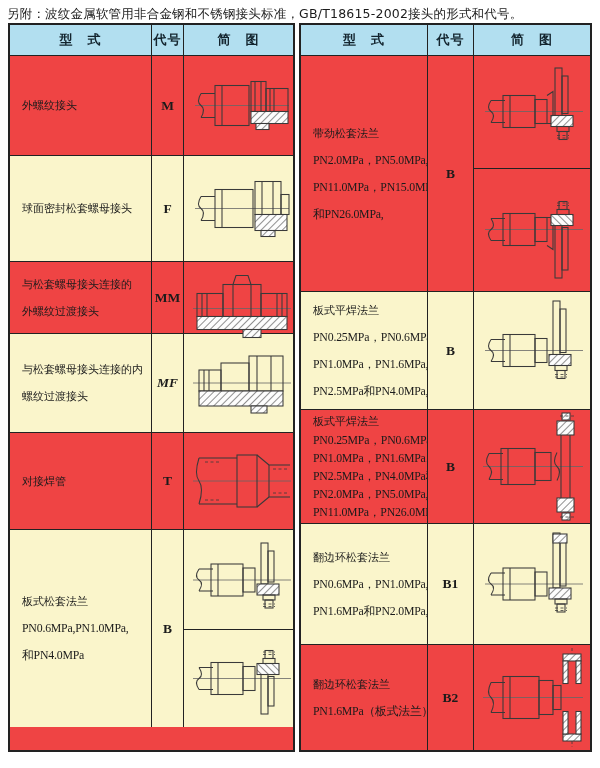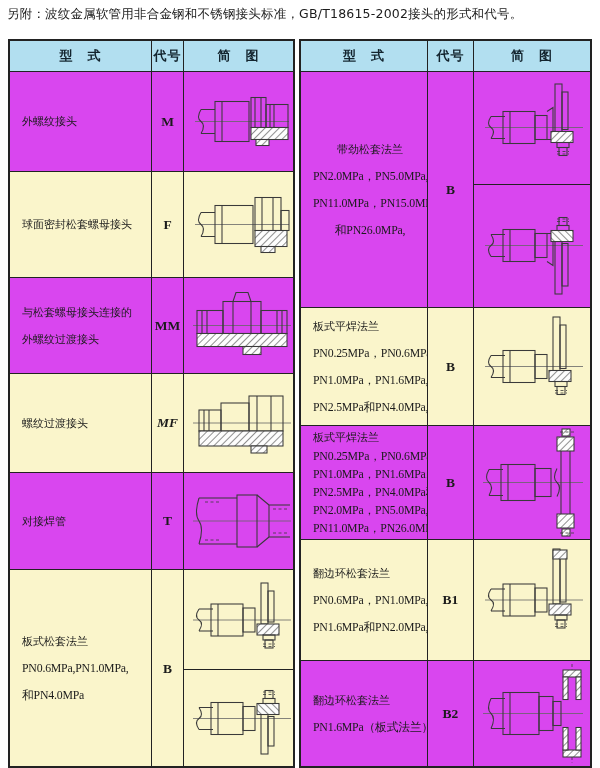--- a/index.html
+++ b/index.html
@@ -1,19 +1,19 @@
 <!DOCTYPE html>
 <html style="--header-bg: #b2dff0; --hl-bg: #faf5cb;"><head>
 <meta charset="utf-8">
 <style>
   html,body{margin:0;padding:0;background:#ffffff;}
   body{width:600px;height:768px;font-family:"DejaVu Sans",sans-serif;color:#1b1b1b;position:relative;overflow:hidden;}
   .page{position:absolute;inset:0;background:#fff;}
   .title{position:absolute;left:7px;top:6px;font-size:12.5px;font-weight:normal;letter-spacing:.2px;white-space:nowrap;}
-  .tbl{position:absolute;top:39px;border:2px solid #222;box-sizing:border-box;background:#d946ef;overflow:hidden;}
+  .tbl{position:absolute;top:23px;border:2px solid #222;box-sizing:border-box;background:#ef4444;overflow:hidden;}
   #tbl-0{left:8px;width:287px;height:729px;}
   #tbl-1{left:299px;width:293px;height:729px;}
   .hrow{display:flex;background:var(--header-bg,#b2dff0);border-bottom:1px solid #222;box-sizing:border-box;}
   .hcell{box-sizing:border-box;border-right:1px solid #222;display:flex;align-items:center;justify-content:center;
          font-size:13px;font-weight:600;letter-spacing:1px;color:#13242e;}
   .hcell:last-child{border-right:none;}
   .row{display:flex;border-bottom:1px solid #222;box-sizing:border-box;}
   .row:last-child{border-bottom:none;}
   .cell{box-sizing:border-box;border-right:1px solid #222;}
   .cell:last-child{border-right:none;}
@@ -98,21 +98,21 @@
                 <line x1="77" y1="24.5" x2="77" y2="57.5"></line>
                 <line x1="88" y1="24.5" x2="88" y2="57.5"></line>
                 <rect x="96" y="37.5" width="8" height="20"></rect>
                 <rect x="70" y="57.5" width="32" height="16" fill="url(#hp1)"></rect>
                 <rect x="76" y="73.5" width="14" height="6" fill="url(#hp1)"></rect>
               </g>
             </svg>
           </div>
         </div>
       </div>
-      <div class="row" style="height: 96px; justify-content: center;">
+      <div class="row" style="height: 72px; justify-content: center;">
         <div class="cell type-cell" style="width: 142px;">
           <div class="type-line" style="line-height: 27px;">与松套螺母接头连接的</div>
           <div class="type-line" style="line-height: 27px;">外螺纹过渡接头</div>
         </div>
         <div class="cell code-cell" style="width: 32px;">MM</div>
         <div class="cell diag-cell" style="width: 109px;">
           <div class="subdiag" style="height: 95px;">
             <svg width="107" height="93" viewBox="0 0 107 93">
               <defs>
                 <pattern id="hp2" width="5" height="5" patternUnits="userSpaceOnUse" patternTransform="rotate(45)">
@@ -134,20 +134,21 @@
                 <line x1="97" y1="31.5" x2="97" y2="54.5"></line>
                 <rect x="12" y="54.5" width="90" height="13" fill="url(#hp2)"></rect>
                 <rect x="58" y="67.5" width="18" height="8" fill="url(#hp2)"></rect>
               </g>
             </svg>
           </div>
         </div>
       </div>
       <div class="row hl" style="height: 99px;">
         <div class="cell type-cell" style="width: 142px;">
+          <div class="type-line" style="line-height: 27px;">与松套螺母接头连接的内</div>
           <div class="type-line" style="line-height: 27px;">螺纹过渡接头</div>
         </div>
         <div class="cell code-cell" style="width: 32px; font-style: italic;">MF</div>
         <div class="cell diag-cell" style="width: 109px;">
           <div class="subdiag" style="height: 98px;">
             <svg width="107" height="96" viewBox="0 0 107 96">
               <defs>
                 <pattern id="hp3" width="5" height="5" patternUnits="userSpaceOnUse" patternTransform="rotate(45)">
                   <rect width="5" height="5" fill="#fdfdfd"></rect>
                   <line x1="0" y1="0" x2="0" y2="5" stroke="#555" stroke-width="1.3"></line>
@@ -267,21 +268,21 @@
           </div>
         </div>
       </div>
     </section>
   <section class="tbl" id="tbl-1">
       <div class="hrow" style="height: 31px;">
         <div class="hcell" style="width: 127px;">型　式</div>
         <div class="hcell" style="width: 46px;">代号</div>
         <div class="hcell" style="width: 116px;">简　图</div>
       </div>
-      <div class="row" style="height: 236px; text-align: center;">
+      <div class="row" style="height: 236px;">
         <div class="cell type-cell" style="width: 127px;">
           <div class="type-line" style="line-height: 27px;">带劲松套法兰</div>
           <div class="type-line pn" style="line-height: 27px;">PN2.0MPa，PN5.0MPa,</div>
           <div class="type-line pn" style="line-height: 27px;">PN11.0MPa，PN15.0MPa,</div>
           <div class="type-line pn" style="line-height: 27px;">和PN26.0MPa,</div>
         </div>
         <div class="cell code-cell" style="width: 46px;">B</div>
         <div class="cell diag-cell" style="width: 116px;">
           <div class="subdiag split-top" style="height: 113px;">
             <svg width="114" height="111" viewBox="0 0 114 111">

